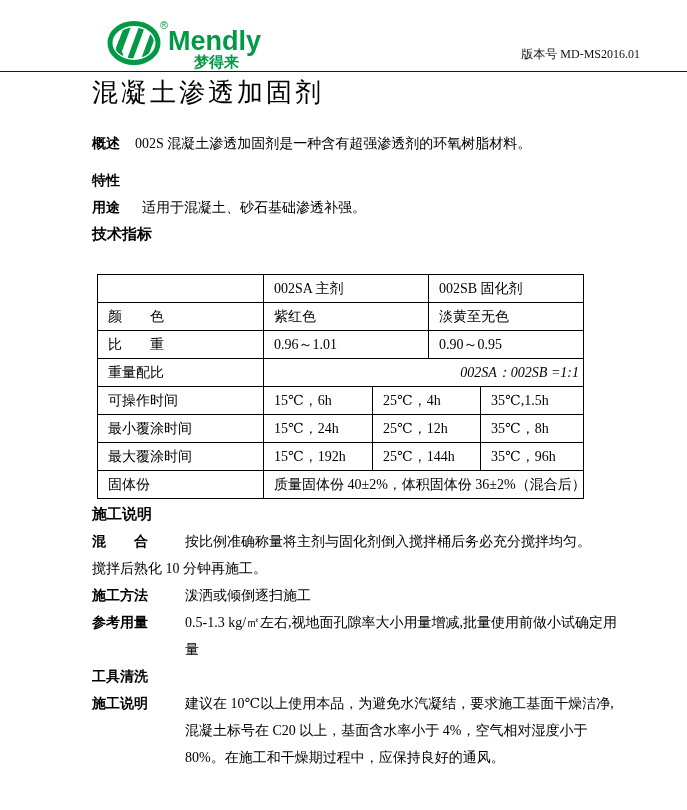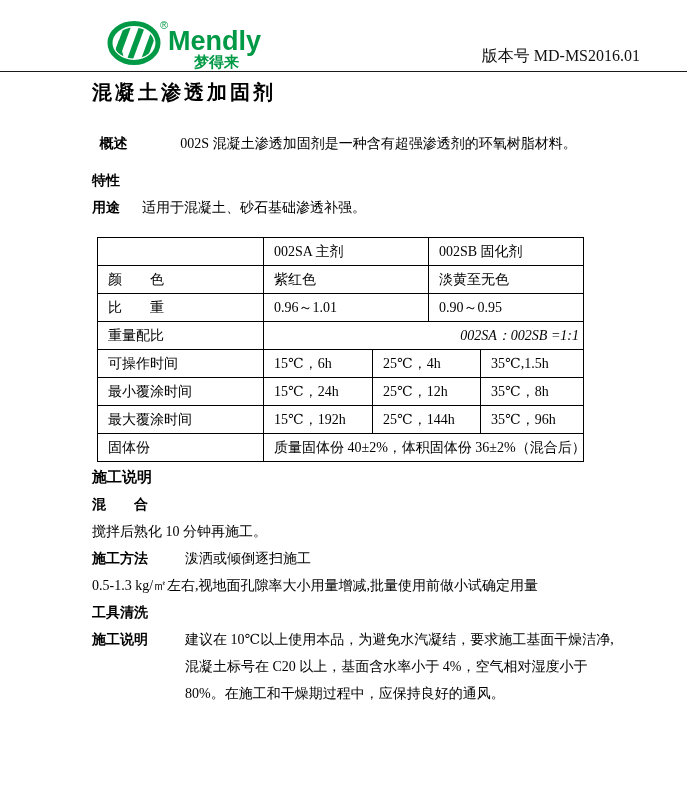--- a/index.html
+++ b/index.html
@@ -7,40 +7,40 @@
   .page {
     position: relative;
     width: 687px; height: 810px;
     background: #ffffff;
     font-family: "Liberation Serif", "DejaVu Serif", serif;
     color: #000;
     overflow: hidden;
   }
   
   .logo-wrap { position:absolute; left:105px; top:16px; width:190px; height:54px; }
-  .version { position:absolute; top:46px; right:47px; font-size:16px; color:#111; }
+  .version { position:absolute; top:46px; right:47px; font-size:12px; color:#111; }
   .header-rule { position:absolute; left:0; top:71px; width:687px; border-top:1px solid #1a1a1a; }
   
   .content { position:absolute; left:92px; top:76px; width:530px; }
   .doc-title {
     font-family:"Liberation Sans","DejaVu Sans",sans-serif;
-    font-weight:bold; font-size:20px; line-height:32px;
+    font-weight:normal; font-size:26px; line-height:32px;
     letter-spacing:3px; margin:0 0 22px 0;
   }
   .sec { display:flex; font-size:14px; line-height:27px; }
   .sec .lbl { font-weight:bold; flex:0 0 auto; }
   .lw43 { width:43px; } .lw56 { width:56px; } .lw50 { width:50px; } .lw93 { width:93px; }
   .sec .txt { flex:1; }
-  .mb10 { margin-bottom:10px;text-align:center; }
+  .mb10 { margin-bottom:10px; }
   .heading { font-weight:bold; font-size:15px; line-height:27px; }
   .cont { font-size:14px; line-height:27px; }
   
   .spec-table {
     border-collapse:collapse; table-layout:fixed;
-    width:486px; margin:16px 0 0 5px; font-size:14px;
+    width:486px; margin:26px 0 0 5px; font-size:14px;
   }
   .spec-table td {
     border:1px solid #000; height:28px;
     padding:0 4px 0 10px; vertical-align:middle;
     overflow:hidden; white-space:nowrap;
   }
   .spec-table td.spancell-center { text-align:right; padding-left:4px;font-style:italic; }
   .h18 { margin-top:2px; }
 </style>
 </head>
@@ -78,20 +78,21 @@
       <span class="lbl lw43">概述</span>
       <span class="txt">002S 混凝土渗透加固剂是一种含有超强渗透剂的环氧树脂材料。</span>
     </div>
     <div class="sec">
       <span class="lbl lw56">特性</span>
     </div>
     <div class="sec">
       <span class="lbl lw50">用途</span>
       <span class="txt">适用于混凝土、砂石基础渗透补强。</span>
     </div>
+    <div class="heading">技术指标</div>
 
     <table class="spec-table">
       <colgroup>
         <col style="width:166px">
           <col style="width:109px">
           <col style="width:56px">
         <col style="width:52px">
           <col style="width:103px">
       </colgroup>
       <tbody>
@@ -136,29 +137,31 @@
           <td>固体份</td>
           <td colspan="4">质量固体份 40±2%，体积固体份 36±2%（混合后）</td>
         </tr>
       </tbody>
     </table>
 
     <div class="heading h18">施工说明</div>
 
     <div class="sec">
       <span class="lbl lw93">混　　合</span>
+      <span class="txt">按比例准确称量将主剂与固化剂倒入搅拌桶后务必充分搅拌均匀。</span>
     </div>
     <div class="cont">搅拌后熟化 10 分钟再施工。</div>
 
     <div class="sec">
       <span class="lbl lw93">施工方法</span>
       <span class="txt">泼洒或倾倒逐扫施工</span>
     </div>
 
     <div class="sec">
+      <span class="lbl lw93">参考用量</span>
       <span class="txt">0.5-1.3 kg/㎡左右,视地面孔隙率大小用量增减,批量使用前做小试确定用量</span>
     </div>
 
     <div class="sec">
       <span class="lbl lw93">工具清洗</span>
     </div>
 
     <div class="sec">
       <span class="lbl lw93">施工说明</span>
       <span class="txt">建议在 10℃以上使用本品，为避免水汽凝结，要求施工基面干燥洁净,混凝土标号在 C20 以上，基面含水率小于 4%，空气相对湿度小于 80%。在施工和干燥期过程中，应保持良好的通风。</span>

